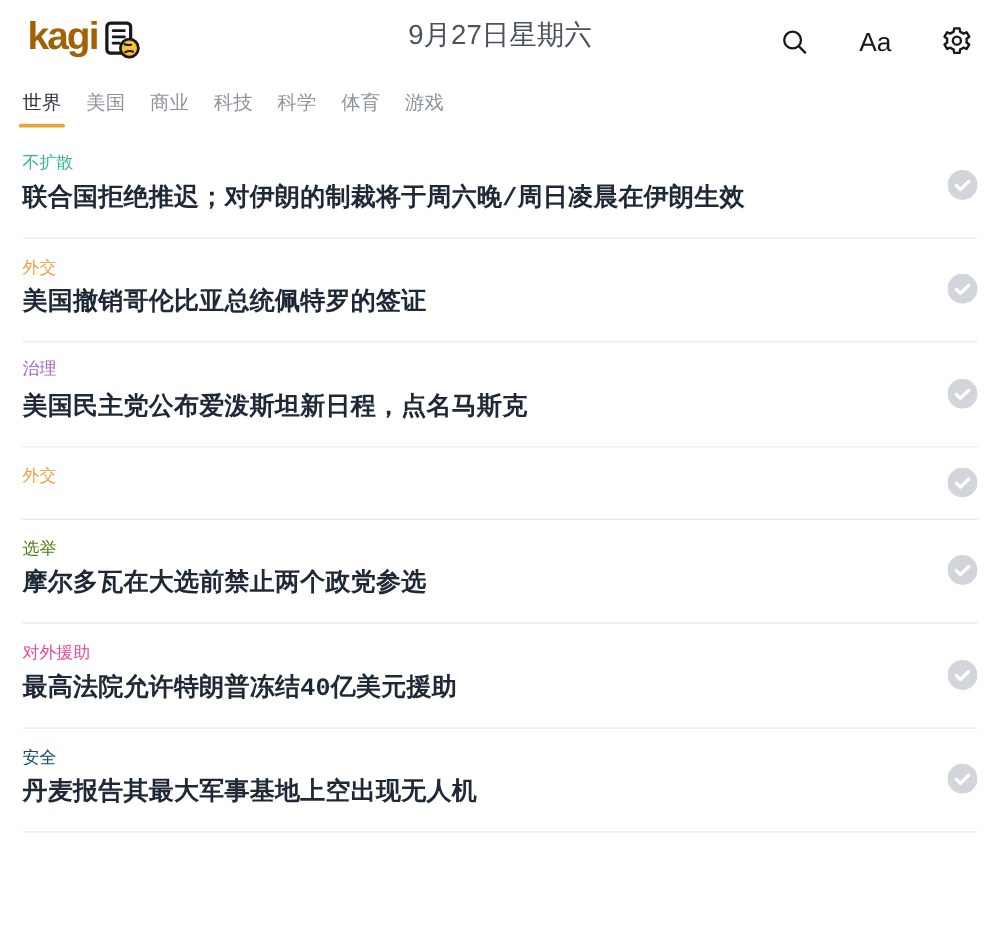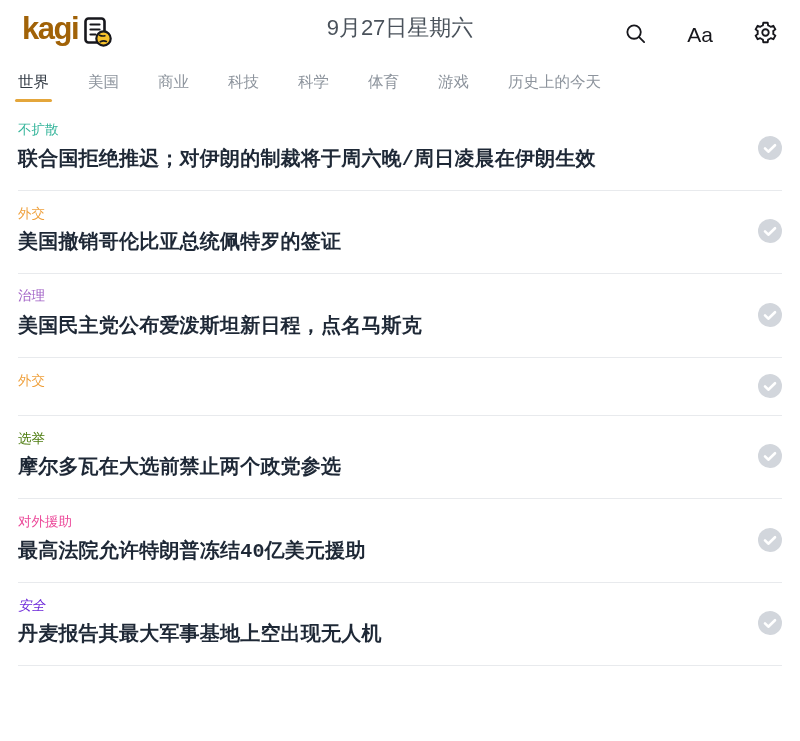--- a/index.html
+++ b/index.html
@@ -24,21 +24,21 @@
     font-size:22px; color:#4a525b; pointer-events:none;
   }
   .header-actions { margin-left:auto; display:flex; align-items:flex-end; gap:40px; z-index:2; }
   .icon-btn {
     background:none; border:none; padding:0; margin:0; cursor:pointer;
     display:flex; align-items:center; justify-content:center; color:#17171c;
     font-family:inherit;
   }
   .textsize-btn { font-size:21px; color:#17171c; line-height:1; }
   
-  nav { display:flex; gap:39px; padding:16px 18px 0 18px; }
+  nav { display:flex; gap:20px; padding:16px 18px 0 18px; }
   .tab {
     position:relative; font-size:15.5px; color:#8d949d; cursor:pointer;
     padding-bottom:14px; white-space:nowrap;
   }
   .tab.active { color:#323a44; }
   .tab.active::after {
     content:""; position:absolute; left:-3px; right:-3px; bottom:5px;
     height:3px; border-radius:2px; background:var(--accent,#e4a63b);
   }
   
@@ -103,21 +103,20 @@
   </header>
 
   <nav>
     <span class="tab active">世界</span>
     <span class="tab">美国</span>
     <span class="tab">商业</span>
     <span class="tab">科技</span>
     <span class="tab">科学</span>
     <span class="tab">体育</span>
     <span class="tab">游戏</span>
-    <span class="tab">历史上的今天</span>
   </nav>
 
   <main>
 
     <article class="item">
       <div class="item-text">
         <div class="category" style="color: rgb(53, 181, 155);">不扩散</div>
         <h2 class="title">联合国拒绝推迟；对伊朗的制裁将于周六晚/周日凌晨在伊朗生效</h2>
       </div>
       <button class="read-toggle">
@@ -199,21 +198,21 @@
           <svg width="24" height="24" viewBox="0 0 24 24">
               <circle cx="12" cy="12" r="12" fill="#d2d6dc"></circle>
               <path d="M7 12.4l3.3 3.3L17 9.2" stroke="#ffffff" stroke-width="2.6" fill="none" stroke-linecap="round" stroke-linejoin="round"></path>
             </svg>
         </span>
       </button>
     </article>
 
     <article class="item">
       <div class="item-text">
-        <div class="category" style="color: #6d28d9; font-style: italic;">安全</div>
+        <div class="category" style="color: #0c4a6e;">安全</div>
         <h2 class="title">丹麦报告其最大军事基地上空出现无人机</h2>
       </div>
       <button class="read-toggle">
         <span style="display:flex;">
           <svg width="24" height="24" viewBox="0 0 24 24">
               <circle cx="12" cy="12" r="12" fill="#d2d6dc"></circle>
               <path d="M7 12.4l3.3 3.3L17 9.2" stroke="#ffffff" stroke-width="2.6" fill="none" stroke-linecap="round" stroke-linejoin="round"></path>
             </svg>
         </span>
       </button>

